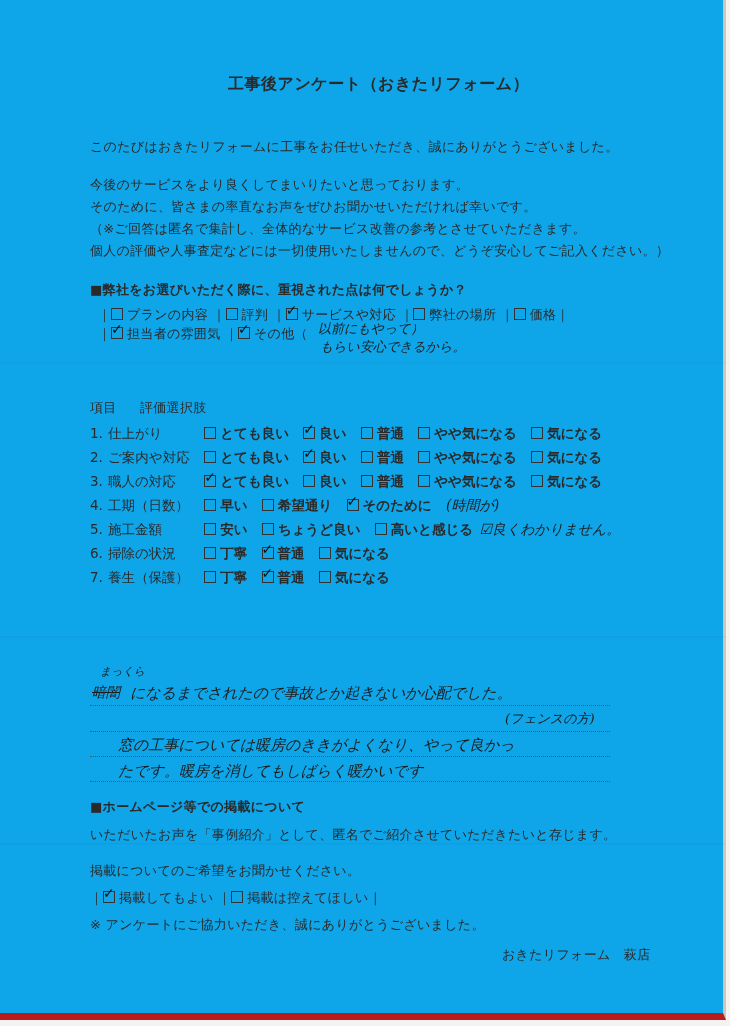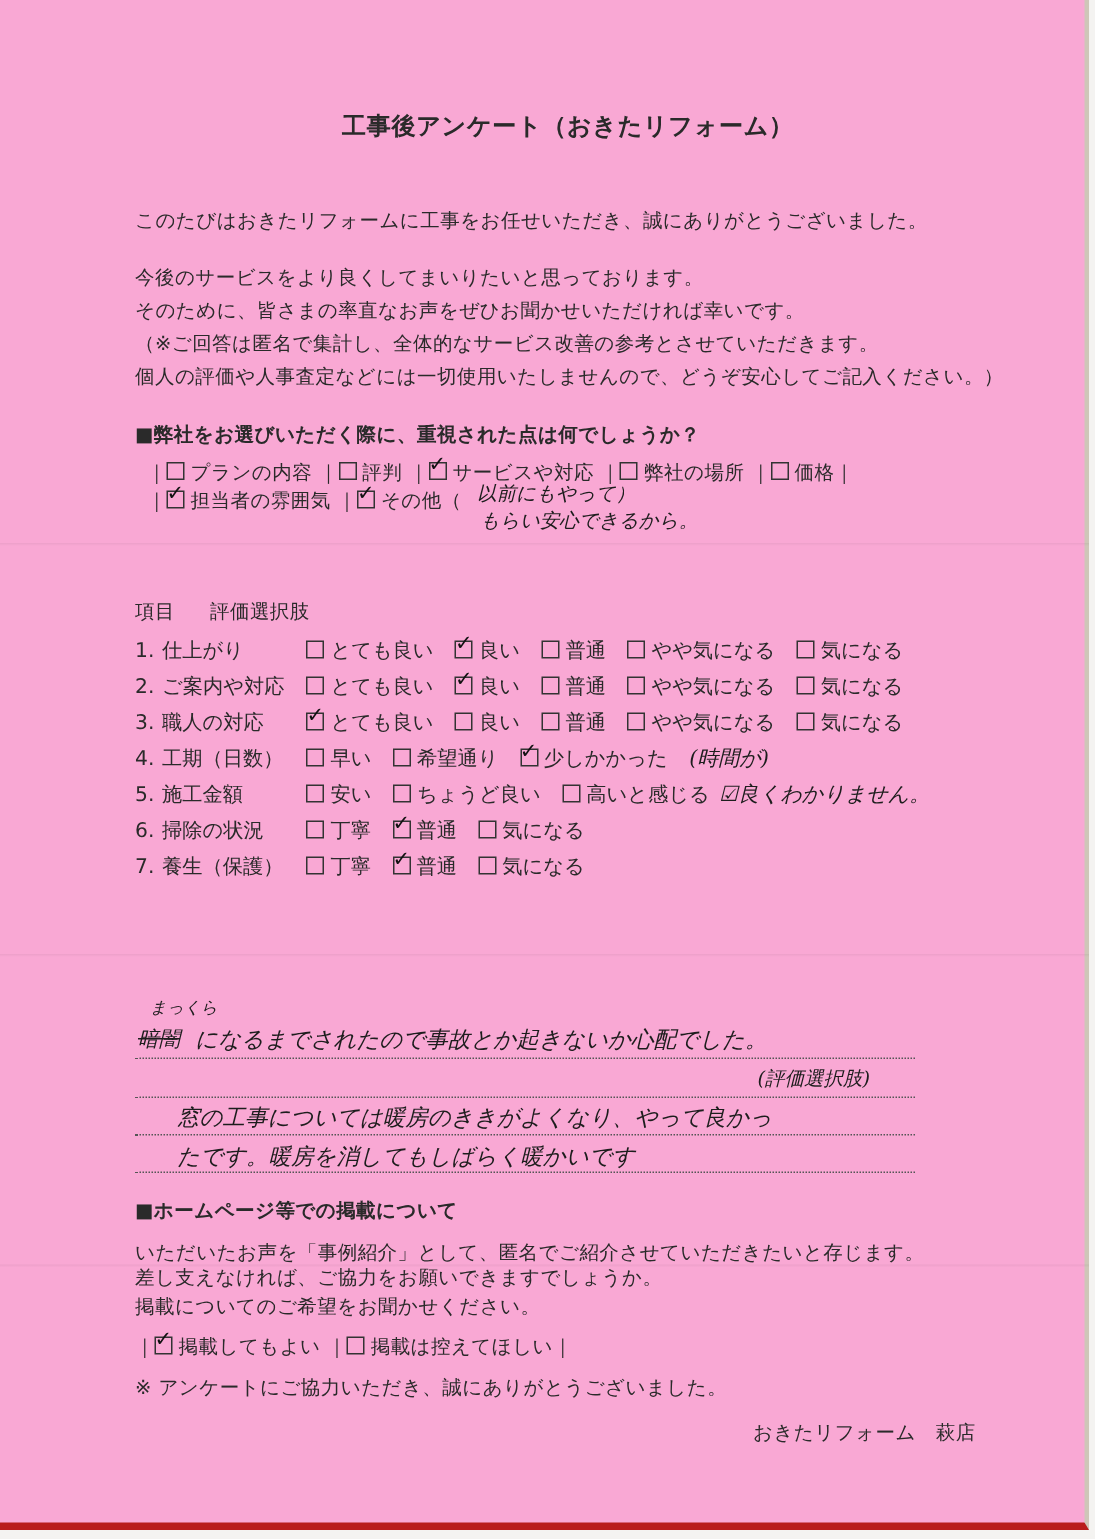--- a/index.html
+++ b/index.html
@@ -4,42 +4,42 @@
 <style>
   html, body { margin:0; padding:0; }
   body {
     width:730px; height:1026px; position:relative; overflow:hidden;
     background:#f4f3f1;
     font-family:"DejaVu Sans", "Liberation Sans", sans-serif;
     color:#2a2a2a;
   }
   .paper {
     position:absolute; left:0; top:0; width:726px; height:1020px;
-    background:#f9a8d4;
+    background:#0ea5e9;
     border-right:3px solid #cfc6b8;
-    border-bottom:5px solid #b91c1c;
+    border-bottom:7px solid #b91c1c;
     box-sizing:border-box;
   }
   .fold { position:absolute; left:0; width:726px; height:2px;
     background:linear-gradient(to bottom, rgba(0,0,0,0.05), rgba(255,255,255,0)); }
   .t { position:absolute; white-space:nowrap; font-size:13px; letter-spacing:0.3px; }
   .title { font-size:16px; font-weight:bold; letter-spacing:0.5px; }
   .sec { font-weight:bold; }
   .hw { position:absolute; white-space:nowrap; font-family:"DejaVu Serif", serif;
     font-style:italic; color:#1d1d1d; font-size:14px; }
   .cb { display:inline-block; width:10px; height:10px; border:1px solid #333;
     vertical-align:-1px; margin-right:4px; position:relative; }
   .cb.checked::after {
     content:"✓"; position:absolute; left:-1px; top:-7px; font-size:14px;
     color:#111; font-family:"DejaVu Sans", sans-serif;
   }
   .row { position:absolute; left:90px; font-size:13.5px; white-space:nowrap; }
   .row .num { display:inline-block; width:18px; }
   .row .lbl { display:inline-block; width:92px; }
-  .opt { display:inline-block; margin-right:10px; }
+  .opt { display:inline-block; margin-right:10px;font-weight:bold; }
   .dots { position:absolute; left:90px; width:520px; border-bottom:1.5px dotted #555; height:0; }
   .strike { text-decoration:line-through; }
 </style>
 </head>
 <body>
 
 <div class="paper">
   <div class="fold" style="top:362px"></div>
   <div class="fold" style="top:636px"></div>
   <div class="fold" style="top:843px"></div>
@@ -91,21 +91,21 @@
     <span class="opt"><span class="cb checked"></span><span>とても良い</span></span>
     <span class="opt"><span class="cb"></span><span>良い</span></span>
     <span class="opt"><span class="cb"></span><span>普通</span></span>
     <span class="opt"><span class="cb"></span><span>やや気になる</span></span>
     <span class="opt"><span class="cb"></span><span>気になる</span></span>
   </div>
   <div class="row" style="top:497px">
     <span class="num">4.</span><span class="lbl">工期（日数）</span>
     <span class="opt"><span class="cb"></span><span>早い</span></span>
     <span class="opt"><span class="cb"></span><span>希望通り</span></span>
-    <span class="opt"><span class="cb checked"></span><span>少しかかった</span></span>
+    <span class="opt"><span class="cb checked"></span><span>そのために</span></span>
     <span class="hw" style="position:static">(時間が)</span>
   </div>
   <div class="row" style="top:521px">
     <span class="num">5.</span><span class="lbl">施工金額</span>
     <span class="opt"><span class="cb"></span><span>安い</span></span>
     <span class="opt"><span class="cb"></span><span>ちょうど良い</span></span>
     <span class="opt" style="margin-right:2px"><span class="cb"></span><span>高いと感じる</span></span>
     <span class="hw" style="position:static">☑良くわかりません。</span>
   </div>
   <div class="row" style="top:545px">
@@ -118,30 +118,29 @@
     <span class="num">7.</span><span class="lbl">養生（保護）</span>
     <span class="opt"><span class="cb"></span><span>丁寧</span></span>
     <span class="opt"><span class="cb checked"></span><span>普通</span></span>
     <span class="opt"><span class="cb"></span><span>気になる</span></span>
   </div>
 
   <div class="hw" style="left:100px;top:664px;font-size:11px">まっくら</div>
   <div class="hw strike" style="left:92px;top:684px">暗闇</div>
   <div class="hw" style="left:130px;top:684px;font-size:15px">になるまでされたので事故とか起きないか心配でした。</div>
   <div class="dots" style="top:705px"></div>
-  <div class="hw" style="left:505px;top:710px;font-size:13px">(評価選択肢)</div>
+  <div class="hw" style="left:505px;top:710px;font-size:13px">(フェンスの方)</div>
   <div class="dots" style="top:731px"></div>
   <div class="hw" style="left:118px;top:736px;font-size:15px">窓の工事については暖房のききがよくなり、やって良かっ</div>
   <div class="dots" style="top:756px"></div>
   <div class="hw" style="left:118px;top:762px;font-size:15px">たです。暖房を消してもしばらく暖かいです</div>
   <div class="dots" style="top:781px"></div>
 
   <div class="t sec" style="left:90px;top:798px">■ホームページ等での掲載について</div>
   <div class="t" style="left:90px;top:826px">いただいたお声を「事例紹介」として、匿名でご紹介させていただきたいと存じます。</div>
-  <div class="t" style="left:90px;top:843px">差し支えなければ、ご協力をお願いできますでしょうか。</div>
   <div class="t" style="left:90px;top:862px">掲載についてのご希望をお聞かせください。</div>
   <div class="t" style="left:90px;top:889px">
     ｜<span class="cb checked"></span><span>掲載してもよい</span>
     ｜<span class="cb"></span><span>掲載は控えてほしい</span>｜
   </div>
 
   <div class="t" style="left:90px;top:916px">※ アンケートにご協力いただき、誠にありがとうございました。</div>
   <div class="t" style="left:502px;top:946px">おきたリフォーム　萩店</div>
 </div>
 

